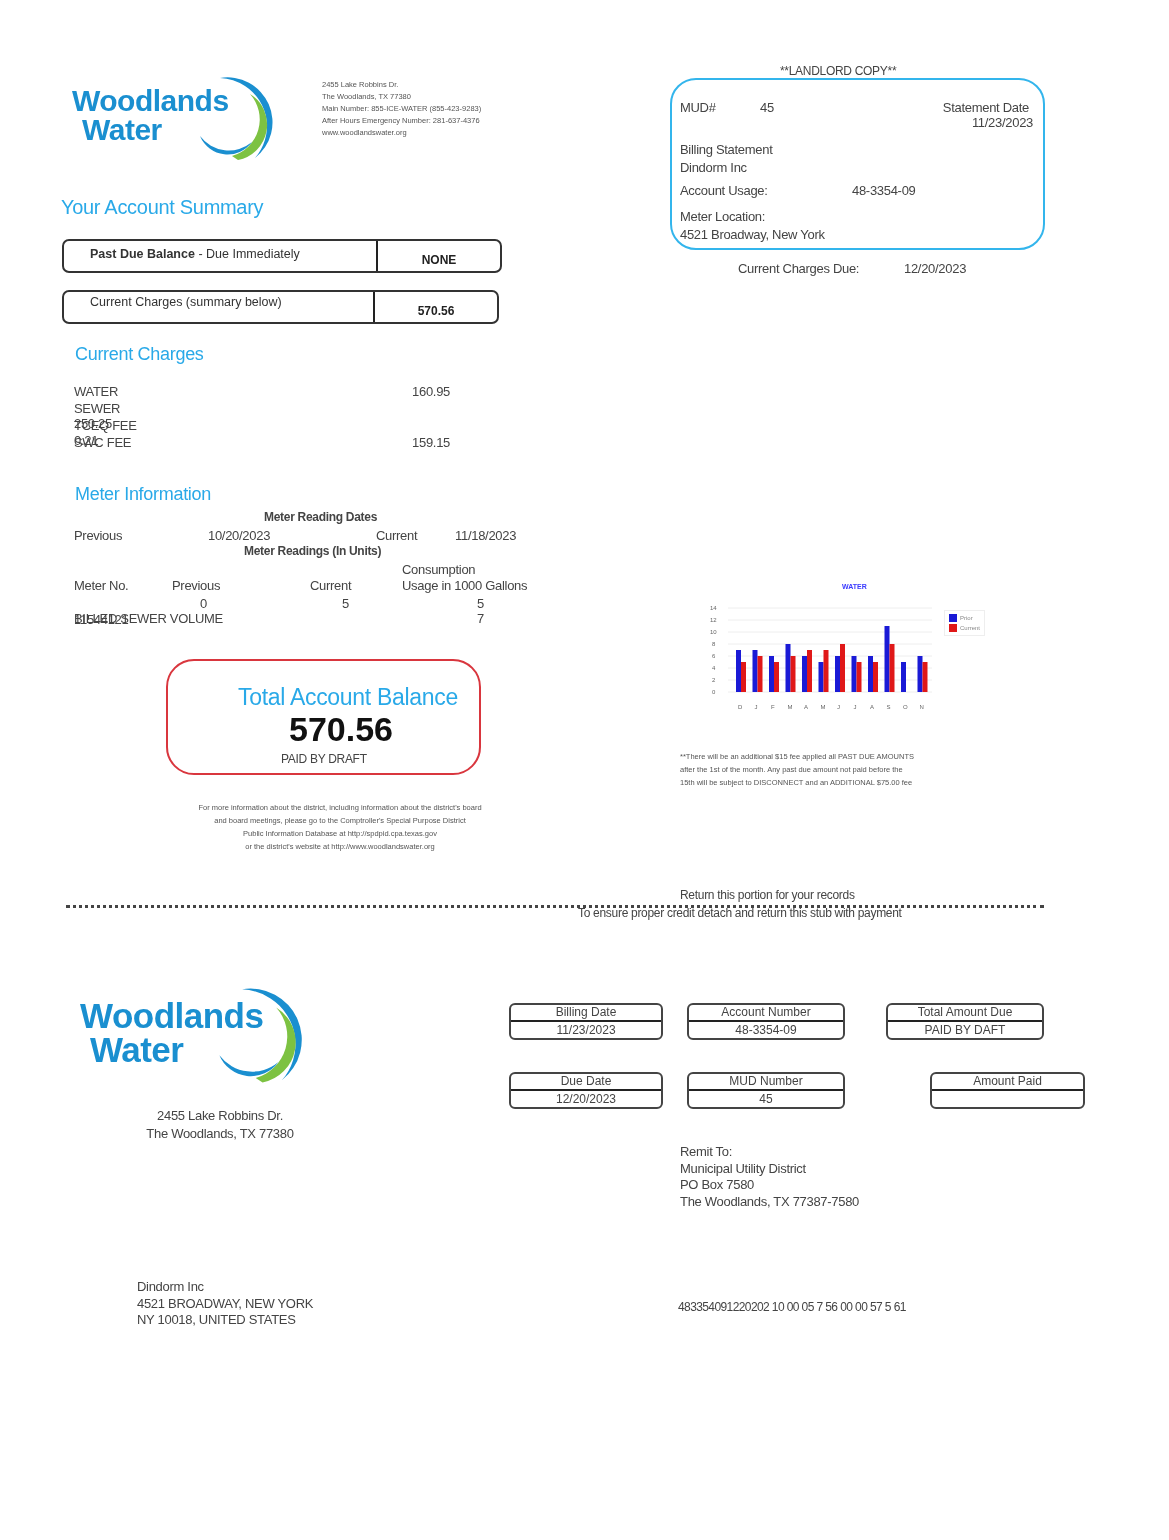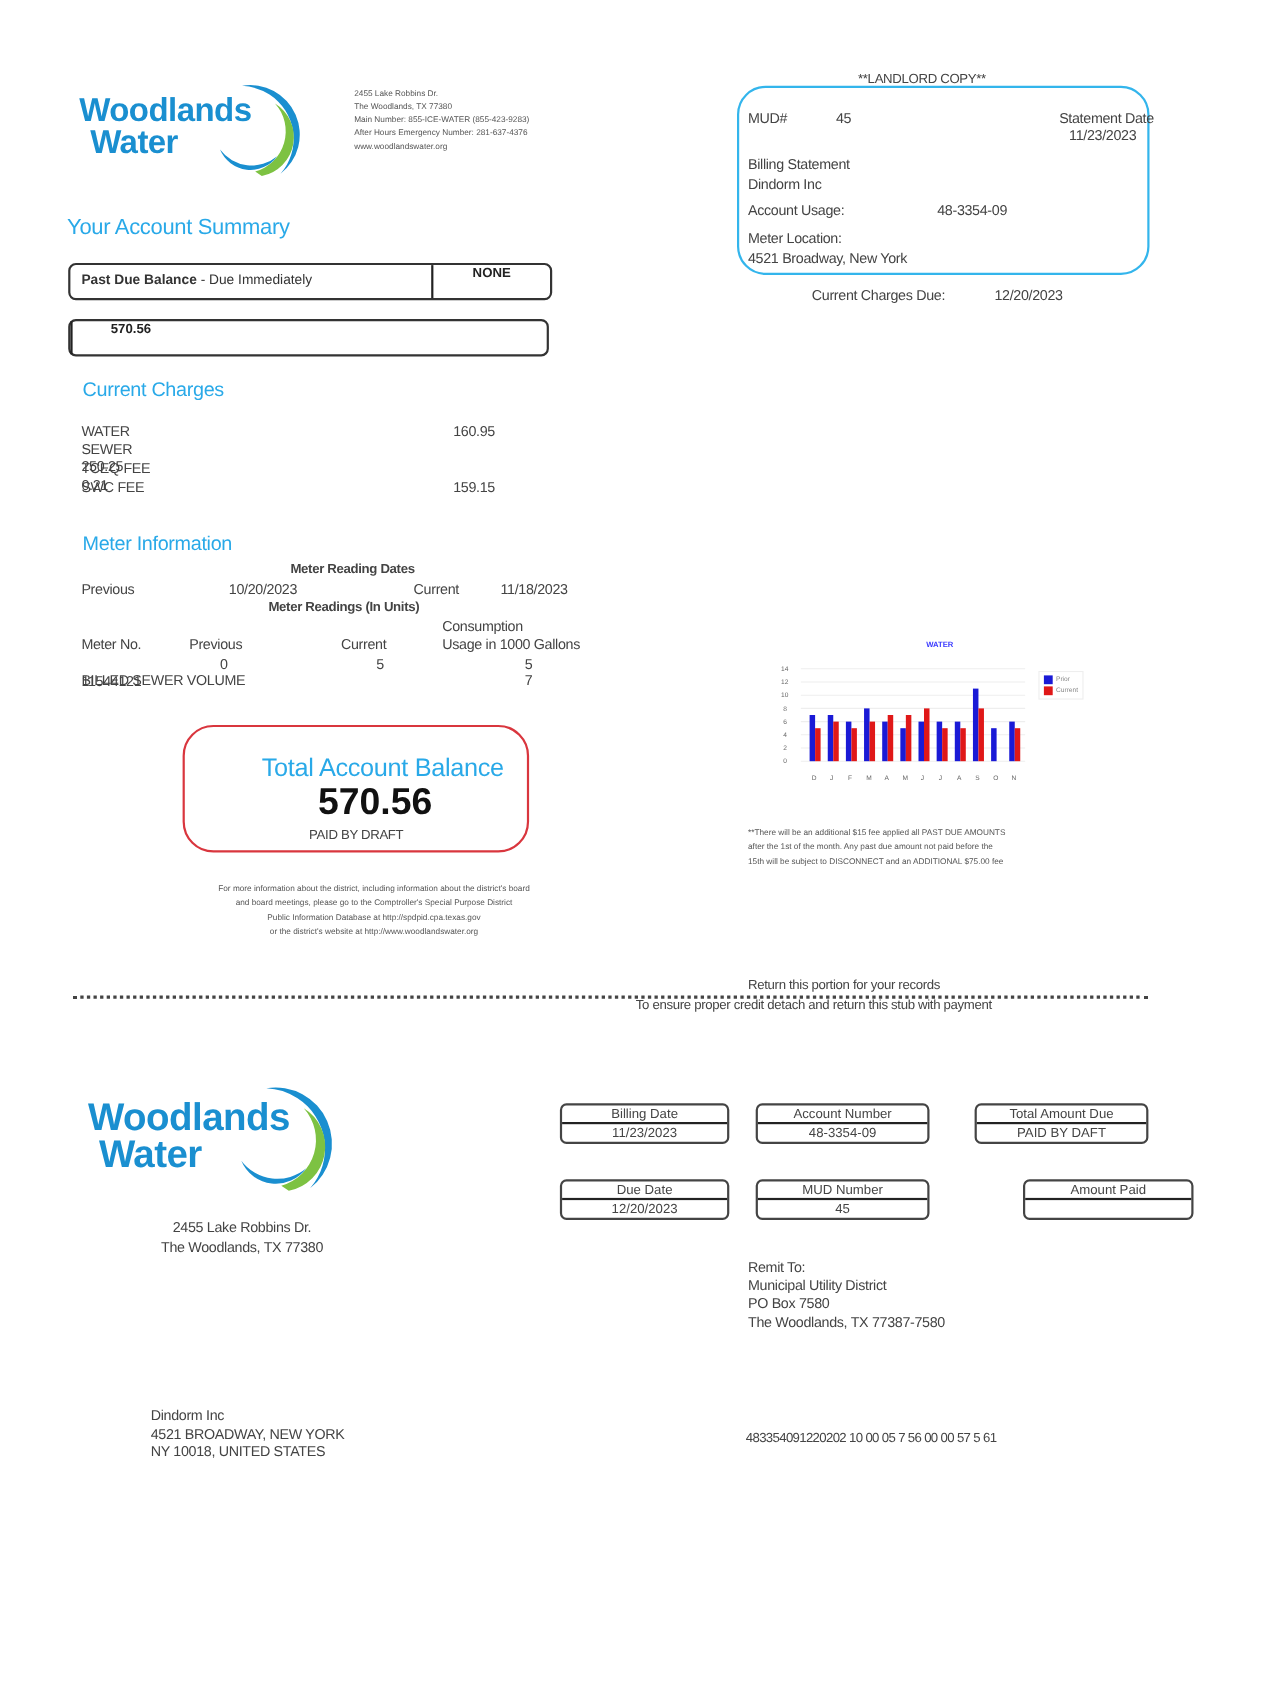--- a/index.html
+++ b/index.html
@@ -5,22 +5,22 @@
   * { box-sizing: border-box; margin: 0; padding: 0; }
   html, body { width: 1169px; height: 1540px; background: #ffffff; }
   body { position: relative; font-family: "Liberation Sans", sans-serif; color: #3a3a3a; overflow: hidden; }
   .abs { position: absolute; }
   .blue-heading { color: #29a9e8; font-size: 20px; font-weight: normal; letter-spacing: -0.3px; }
   .logo { position: absolute; }
   .logo-text { color: #1a8fd0; font-weight: bold; line-height: 0.98; letter-spacing: -0.5px; }
   .small { font-size: 8px; line-height: 12px; color: #555; }
   .txt { font-size: 13px; color: #444; letter-spacing: -0.3px; }
   .sumbox { position: absolute; border: 2px solid #333; border-radius: 7px; height: 34px; display: flex; }
-  .sumbox .l { flex: 1; padding: 6px 10px; font-size: 12.5px; color: #333; }
-  .sumbox .r { width: 108px; border-left: 2px solid #222; text-align: center; font-size: 12px; font-weight: bold; color: #222; }
+  .sumbox .l { flex: 1; padding: 6px 26px; font-size: 12.5px; color: #333; }
+  .sumbox .r { width: 124px; border-left: 2px solid #222; text-align: center; font-size: 12px; font-weight: bold; padding-top: 12px; color: #222; }
   .stubbox { position: absolute; border: 2px solid #444; border-radius: 6px; height: 37px; width: 154px; }
   .stubbox .h { height: 17px; border-bottom: 2px solid #222; text-align: center; font-size: 12px; color: #444; line-height: 15px; }
   .stubbox .v { text-align: center; font-size: 12px; color: #444; line-height: 16px; }
   .chart-legend-item { display: flex; align-items: center; gap: 3px; font-size: 6px; color: #888; height: 10px; }
   .swatch { width: 8px; height: 8px; }
 </style>
 </head>
 <body>
 
 <div class="logo" style="left:70px; top:66px; width:225px; height:100px;">
@@ -40,39 +40,40 @@
   <div>The Woodlands, TX 77380</div>
   <div>Main Number: 855-ICE-WATER (855-423-9283)</div>
   <div>After Hours Emergency Number: 281-637-4376</div>
   <div>www.woodlandswater.org</div>
 </div>
 
 <div class="abs txt" style="left:780px; top:64px; font-size:12px;">**LANDLORD COPY**</div>
 <div class="abs" style="left:670px; top:78px; width:375px; height:172px; border:2px solid #33b5ec; border-radius:26px;"></div>
 <div class="abs txt" style="left:680px; top:100px;">MUD#</div>
 <div class="abs txt" style="left:760px; top:100px;">45</div>
-<div class="abs txt" style="right:120px; top:100px; text-align:center;">Statement Date</div>
+<div class="abs txt" style="right:140px; top:100px; text-align:center;">Statement Date</div>
 <div class="abs txt" style="right:136px; top:115px; text-align:right;">11/23/2023</div>
 <div class="abs txt" style="left:680px; top:142px;">Billing Statement</div>
 <div class="abs txt" style="left:680px; top:160px;">Dindorm Inc</div>
 <div class="abs txt" style="left:680px; top:183px;">Account Usage:</div>
 <div class="abs txt" style="left:852px; top:183px;">48-3354-09</div>
 <div class="abs txt" style="left:680px; top:209px;">Meter Location:</div>
 <div class="abs txt" style="left:680px; top:227px;">4521 Broadway, New York</div>
 <div class="abs txt" style="left:738px; top:261px;">Current Charges Due:</div>
 <div class="abs txt" style="left:904px; top:261px;">12/20/2023</div>
 
 <div class="abs blue-heading" style="left:61px; top:196px;">Your Account Summary</div>
 <div class="sumbox" style="left:62px; top:239px; width:440px;">
   <div class="l">
     <span style="font-weight:bold;">Past Due Balance</span><span> - Due Immediately</span>
   </div>
   <div class="r">NONE</div>
 </div>
 <div class="sumbox" style="left:62px; top:290px; width:437px;">
+  <div class="l" style="padding-top:3px;">Current Charges (summary below)</div>
   <div class="r">570.56</div>
 </div>
 
 <div class="abs blue-heading" style="left:75px; top:344px; font-size:18px;">Current Charges</div>
 <div class="abs" style="left:74px; top:384px; width:376px;">
   <div style="display:flex; justify-content:space-between; height:17px;" class="txt">
     <span>WATER</span>
     <span>160.95</span>
   </div>
   <div style="display:flex; justify-content:space-between; height:17px;flex-direction:column;" class="txt">

